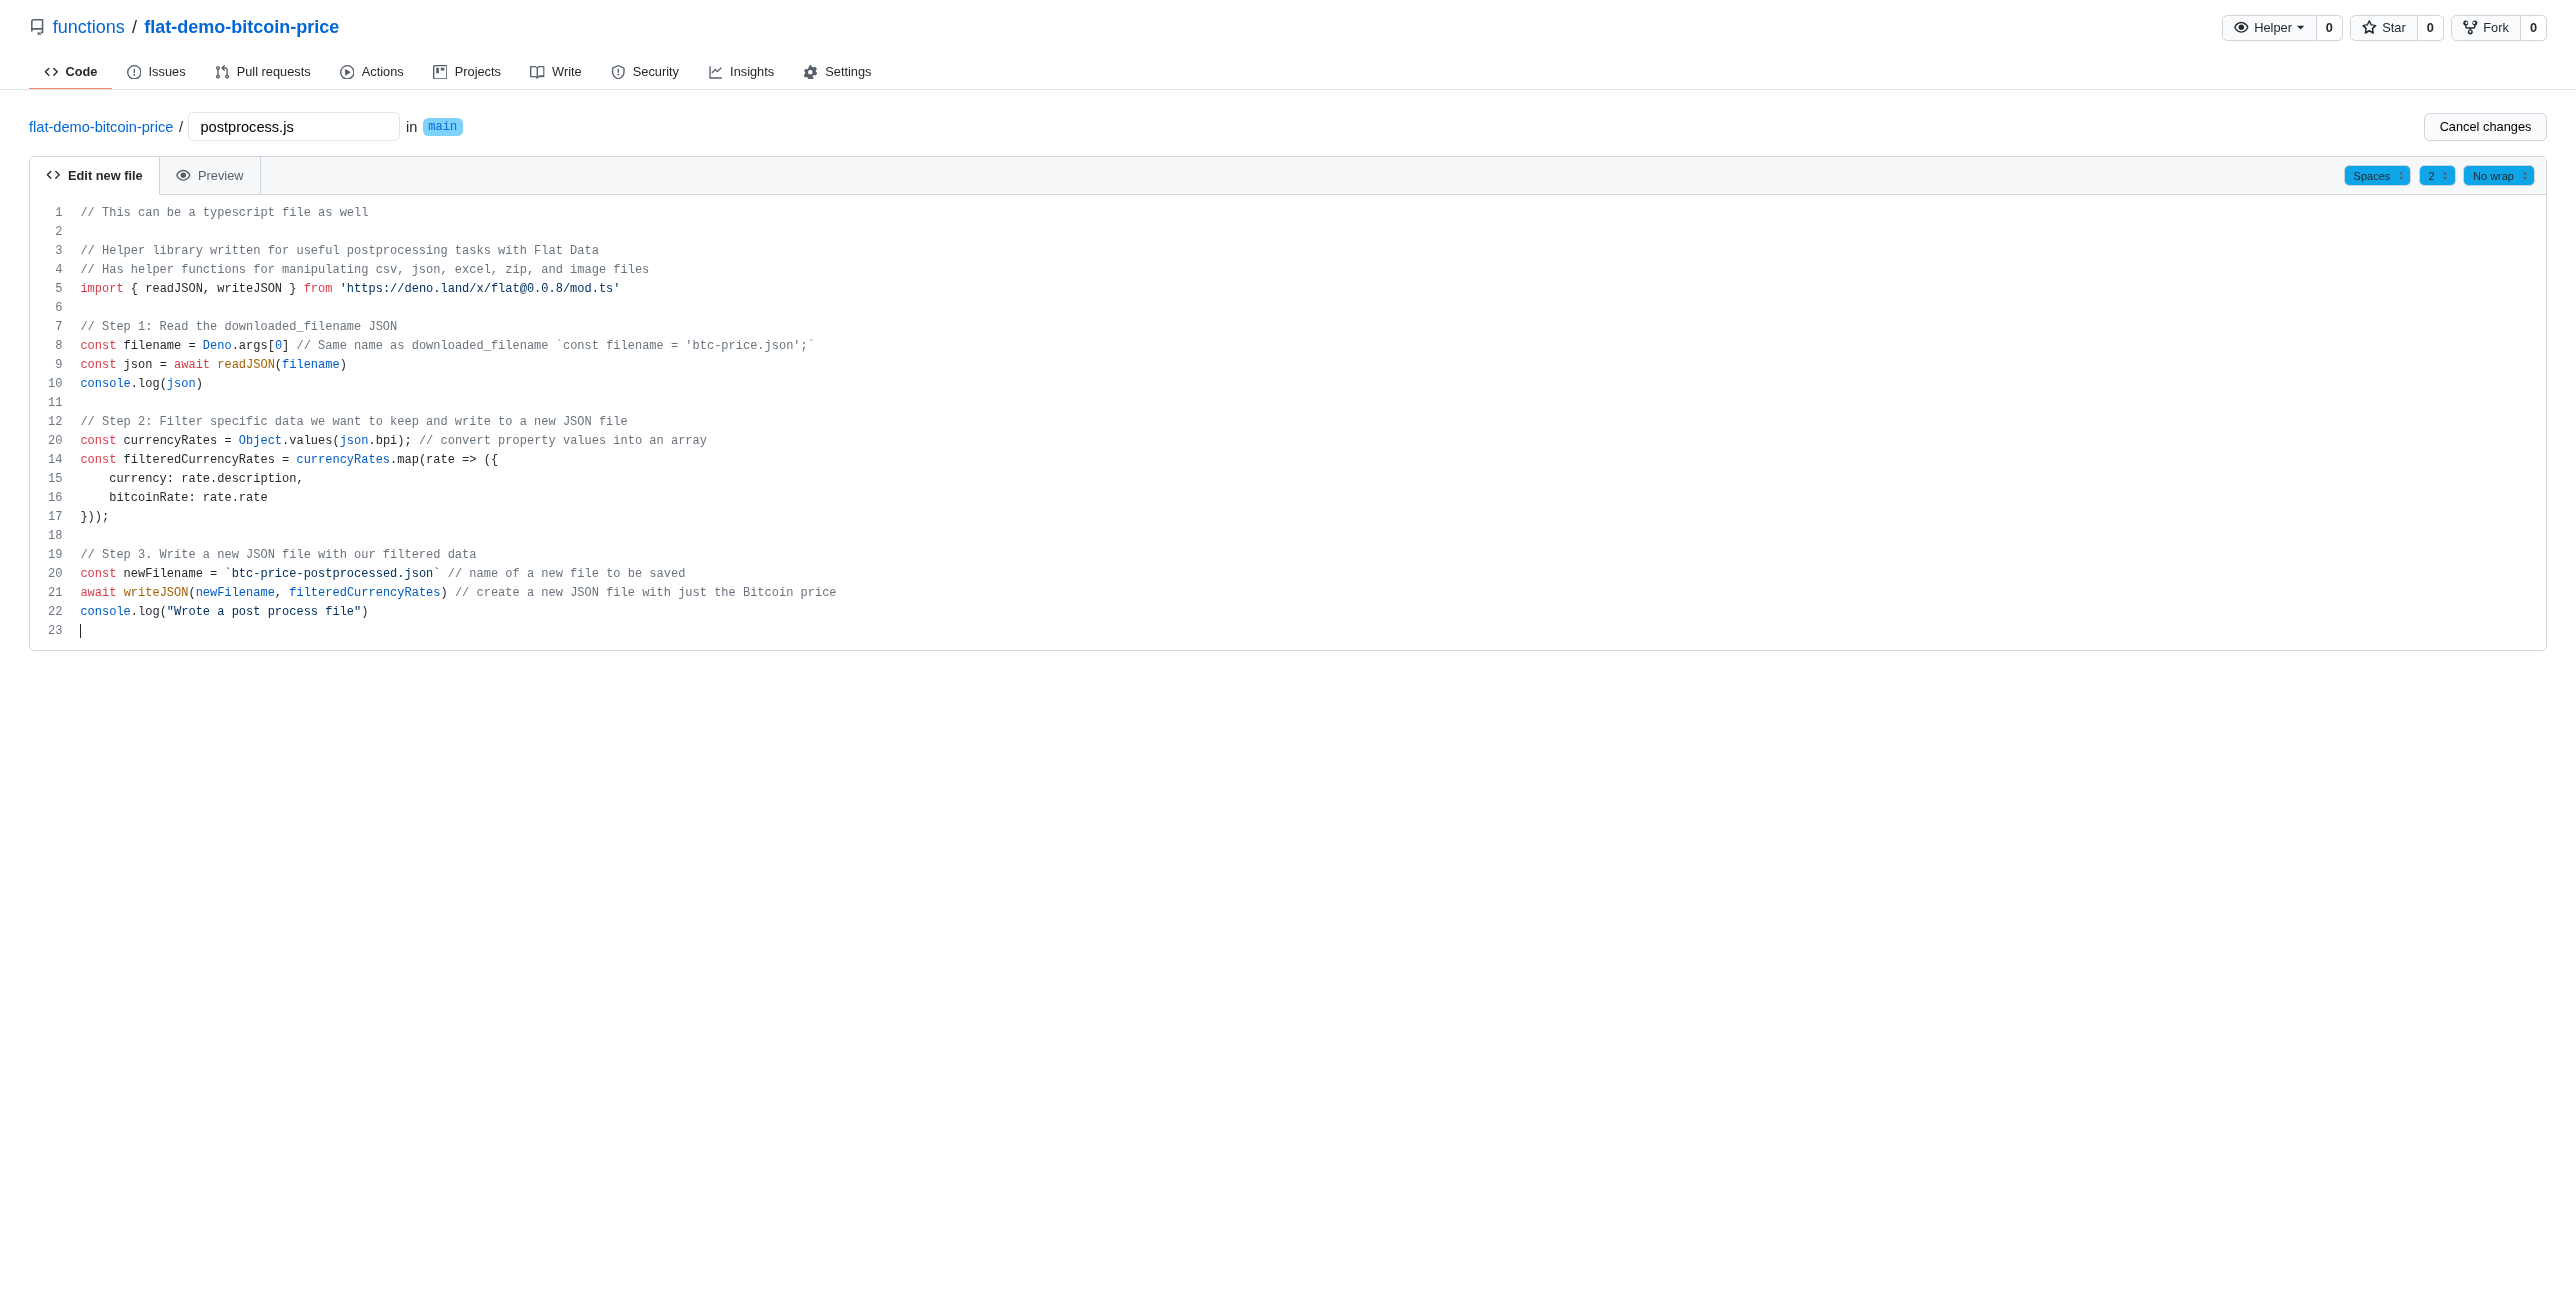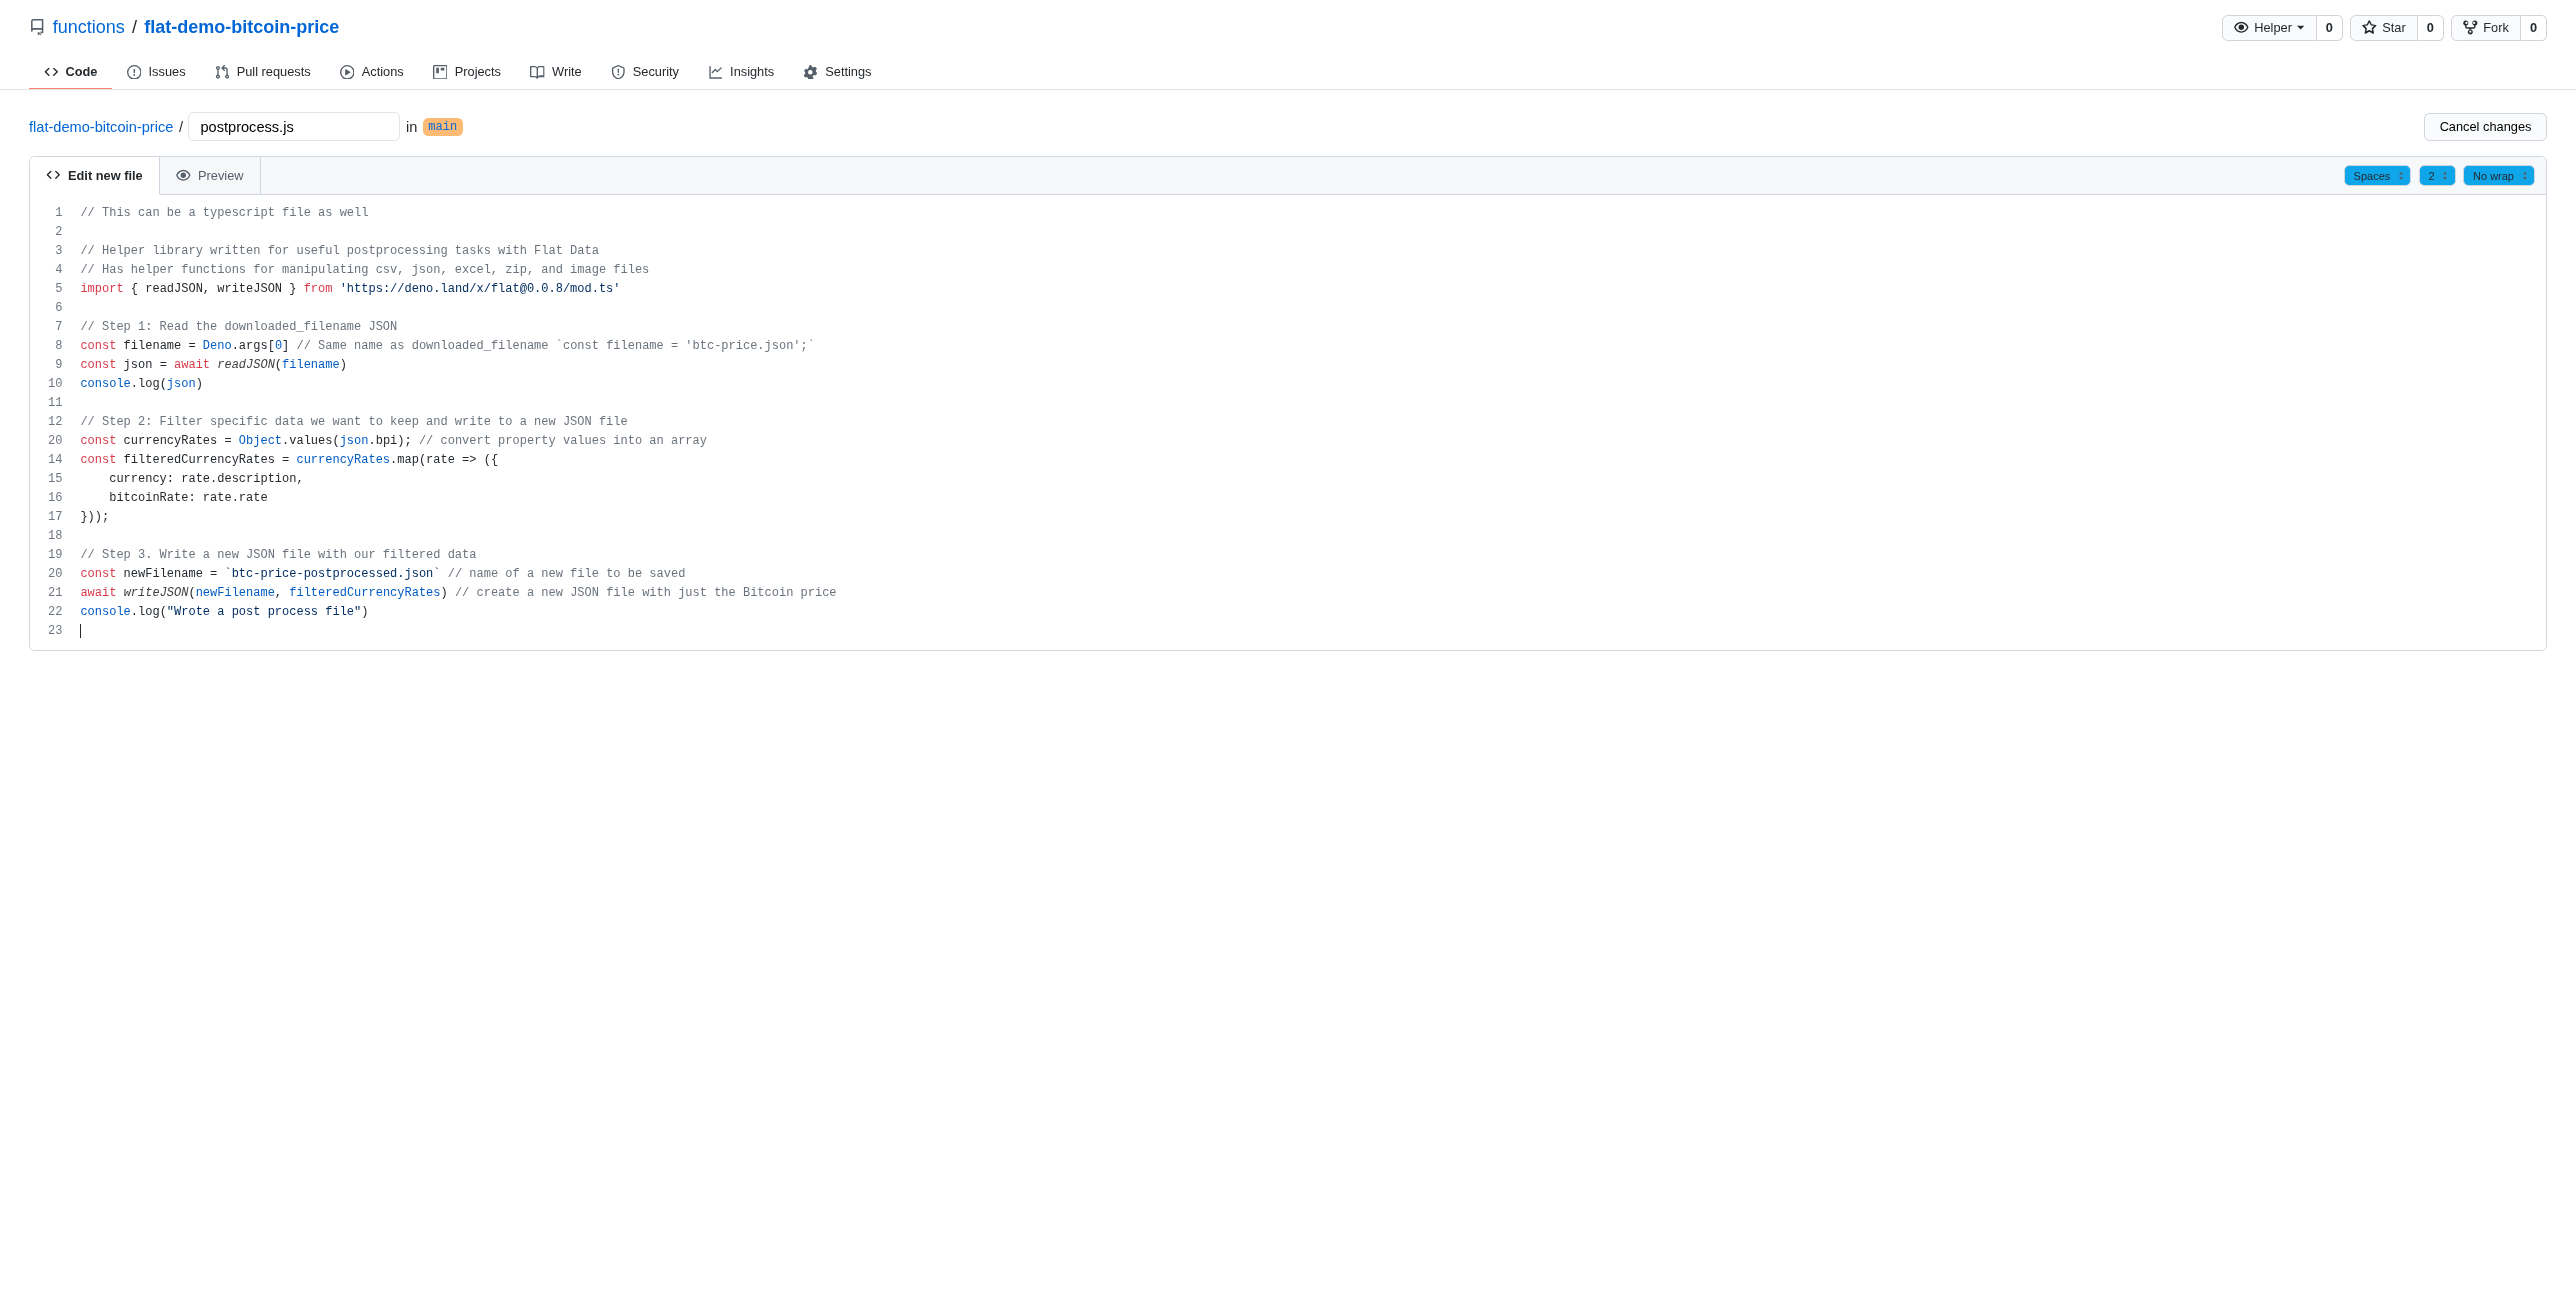--- a/index.html
+++ b/index.html
@@ -76,21 +76,21 @@
     .path .root { color: #0366d6; }
     .path .slash { color: #24292e; }
     .filename-input {
       border: 0.9px solid #e1e4e8;
       border-radius: 5.5px;
       padding: 5.5px 11px;
       font-size: 14.6px;
       min-width: 183px;
     }
     .branch-label {
-      background: #fdba74;
+      background: #7dd3fc;
       color: #0969da;
       font-family: SFMono-Regular, Consolas, "Liberation Mono", Menlo, monospace;
       font-size: 12px;
       padding: 1.8px 5.5px;
       border-radius: 5.5px;
     }
     .btn-plain {
       border: 0.9px solid #d1d5da;
       background: #fafbfc;
       padding: 5.5px 14.6px;
@@ -153,21 +153,21 @@
       border-bottom: 3.7px solid #57606a;
       transform: translateY(-4.6px);
     }
 
     .code-area { display: flex; background: #fff; font-family: SFMono-Regular, Consolas, "Liberation Mono", Menlo, monospace; font-size: 12px; line-height: 19px; }
     .gutter { text-align: right; color: #6e7781; padding: 9px 9px 9px 18px; user-select: none; }
     .code { padding: 9px 9px; white-space: pre; flex: 1; }
     .c-com { color: #6a737d; } 
     .c-key { color: #d73a49; } 
     .c-str { color: #032f62; } 
-    .c-fn  { color: #404040; font-style: italic; } 
+    .c-fn  { color: #a16207; } 
     .c-var { color: #005cc5; } 
     .c-num { color: #005cc5; }
     .cursor { display:inline-block; width:0.9px; height:14.6px; background:#24292e; vertical-align:middle; }
 
     .icon { fill: currentColor; }
     .muted-icon { color: #57606a; }
   </style>
 </head>
 <body>
 

